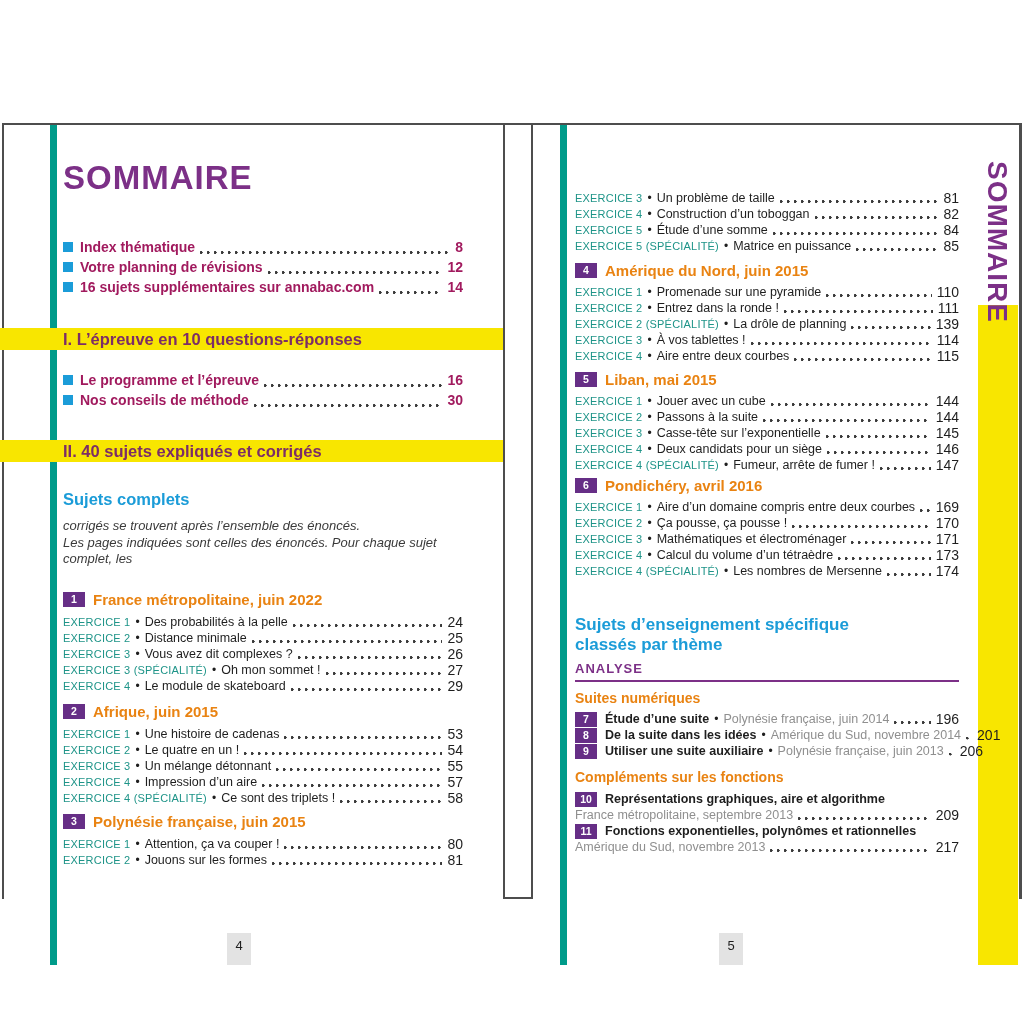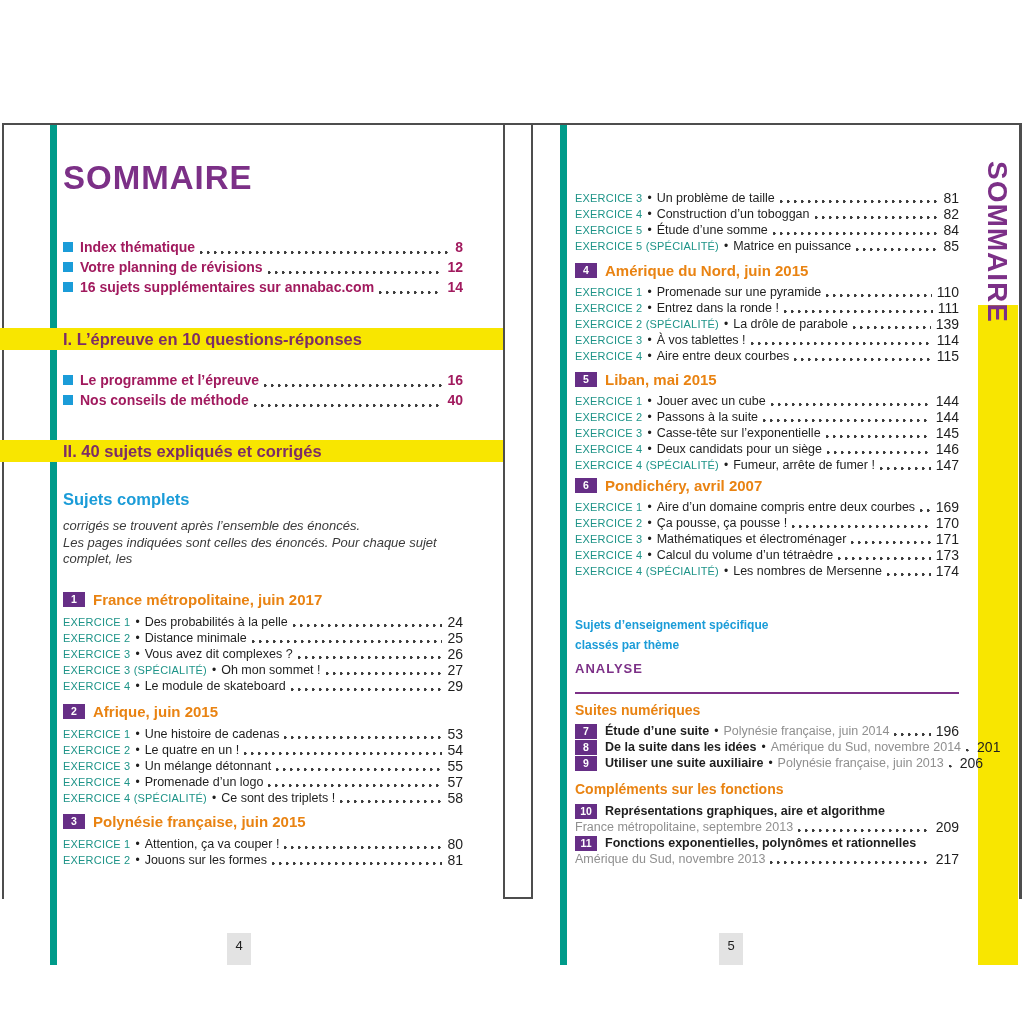--- a/index.html
+++ b/index.html
@@ -19,21 +19,21 @@
   .band{position:relative;z-index:2;height:22px;line-height:22px;background:#f8e600;
     margin-left:-63px;margin-right:-40px;padding-left:63px;font-weight:bold;font-size:16.5px;color:#7c2d66;}
   .band-1{margin-top:31px;}
   .band-2{margin-top:30px;}
   .ilist{margin-top:41px;}
   .ilist-2{margin-top:20px;}
   .irow{display:flex;align-items:center;height:20px;font-weight:bold;font-size:14px;color:#a11a5e;}
   .sqb{width:10px;height:10px;background:#1b9cd8;margin-right:7px;flex:none;}
   .ilbl{white-space:nowrap;}
   .bluehead{color:#1b9cd8;font-weight:bold;font-size:16.5px;margin-top:28px;}
-  .bluehead2{color:#1b9cd8;font-weight:bold;font-size:12px;line-height:20px;margin-top:36px;}
+  .bluehead2{color:#1b9cd8;font-weight:bold;font-size:17px;line-height:20px;margin-top:36px;}
   .note{font-style:italic;font-size:13px;color:#3a3a3a;line-height:16.5px;margin-top:9px;}
   .note span{display:block;}
   .shead{display:flex;align-items:center;height:16px;margin-bottom:6px;}
   .snum{min-width:22px;height:15px;background:#662e86;color:#fff;font-size:10.5px;font-weight:bold;
     text-align:center;line-height:15px;margin-right:8px;flex:none;}
   .stit{color:#e98312;font-weight:bold;font-size:15px;white-space:nowrap;}
   .mt-sec1{margin-top:24px;}
   .mt-sec2{margin-top:10px;}
   .mt-sec3{margin-top:8px;}
   .mt-rsec4{margin-top:8px;}
@@ -42,21 +42,21 @@
   .xrow,.trow{display:flex;align-items:center;height:16px;font-size:12.5px;color:#1e1e1e;}
   .xlab{color:#1e9488;font-size:11px;letter-spacing:0.2px;white-space:nowrap;}
   .bull{margin:0 5px;font-size:12px;flex:none;}
   .xtit{white-space:nowrap;}
   .dots{flex:1;position:relative;height:100%;margin:0 2px;min-width:12px;}
   .dots::after{content:"";position:absolute;left:3px;right:3px;bottom:3px;height:2.6px;
     background-image:radial-gradient(circle at 1.3px 1.3px,#3a3a3a 1.15px,transparent 1.5px);
     background-size:7px 2.6px;background-repeat:repeat-x;}
   .xpg{font-size:14px;flex:none;}
   .mt-first{margin-top:65px;}
-  .analyse{margin-top:6px;padding-bottom:16px;border-bottom:2px solid #7c3087;color:#7c3087;
+  .analyse{margin-top:6px;padding-bottom:4px;border-bottom:2px solid #7c3087;color:#7c3087;
     font-weight:bold;font-size:13px;letter-spacing:1px;}
   .themehead{color:#e98312;font-weight:bold;font-size:14px;margin-top:8px;margin-bottom:5px;}
   .themehead-2{margin-top:10px;margin-bottom:6px;}
   .ttit{font-weight:bold;white-space:nowrap;}
   .tsrc{color:#8f8f8f;font-size:12.5px;white-space:nowrap;}
   .trow-b{padding-left:0;justify-content:center;}
   .pgbox{position:absolute;bottom:0;width:24px;height:32px;background:#e3e3e3;color:#1e1e1e;
     font-size:13px;text-align:center;padding-top:5px;box-sizing:border-box;}
   .pgbox-l{left:223px;}
   .pgbox-r{left:186px;}
@@ -106,36 +106,36 @@
       <div class="irow">
           <span class="sqb"></span>
           <span class="ilbl">Le programme et l’épreuve</span>
           <span class="dots"></span>
           <span class="xpg">16</span>
         </div>
       <div class="irow">
           <span class="sqb"></span>
           <span class="ilbl">Nos conseils de méthode</span>
           <span class="dots"></span>
-          <span class="xpg">40</span>
+          <span class="xpg">30</span>
         </div>
     </div>
 
     <div class="band band-2"><span>II. 40 sujets expliqués et corrigés</span></div>
 
     <div class="bluehead">Sujets complets</div>
 
     <div class="note">
       <span>corrigés se trouvent après l’ensemble des énoncés.</span>
       <span>Les pages indiquées sont celles des énoncés. Pour chaque sujet complet, les</span>
     </div>
 
     <div class="shead mt-sec1">
         <span class="snum">1</span>
-        <span class="stit">France métropolitaine, juin 2017</span>
+        <span class="stit">France métropolitaine, juin 2022</span>
       </div>
     <div>
       <div class="xrow">
           <span class="xlab">EXERCICE 1</span>
           <span class="bull">•</span>
           <span class="xtit">Des probabilités à la pelle</span>
           <span class="dots"></span>
           <span class="xpg">24</span>
         </div>
       <div class="xrow">
@@ -190,21 +190,21 @@
       <div class="xrow">
           <span class="xlab">EXERCICE 3</span>
           <span class="bull">•</span>
           <span class="xtit">Un mélange détonnant</span>
           <span class="dots"></span>
           <span class="xpg">55</span>
         </div>
       <div class="xrow">
           <span class="xlab">EXERCICE 4</span>
           <span class="bull">•</span>
-          <span class="xtit">Promenade d’un logo</span>
+          <span class="xtit">Impression d’un aire</span>
           <span class="dots"></span>
           <span class="xpg">57</span>
         </div>
       <div class="xrow">
           <span class="xlab">EXERCICE 4 (SPÉCIALITÉ)</span>
           <span class="bull">•</span>
           <span class="xtit">Ce sont des triplets !</span>
           <span class="dots"></span>
           <span class="xpg">58</span>
         </div>
@@ -286,21 +286,21 @@
       <div class="xrow">
           <span class="xlab">EXERCICE 2</span>
           <span class="bull">•</span>
           <span class="xtit">Entrez dans la ronde !</span>
           <span class="dots"></span>
           <span class="xpg">111</span>
         </div>
       <div class="xrow">
           <span class="xlab">EXERCICE 2 (SPÉCIALITÉ)</span>
           <span class="bull">•</span>
-          <span class="xtit">La drôle de parabole</span>
+          <span class="xtit">La drôle de planning</span>
           <span class="dots"></span>
           <span class="xpg">139</span>
         </div>
       <div class="xrow">
           <span class="xlab">EXERCICE 3</span>
           <span class="bull">•</span>
           <span class="xtit">À vos tablettes !</span>
           <span class="dots"></span>
           <span class="xpg">114</span>
         </div>
@@ -350,21 +350,21 @@
           <span class="xlab">EXERCICE 4 (SPÉCIALITÉ)</span>
           <span class="bull">•</span>
           <span class="xtit">Fumeur, arrête de fumer !</span>
           <span class="dots"></span>
           <span class="xpg">147</span>
         </div>
     </div>
 
     <div class="shead mt-rsec6">
         <span class="snum">6</span>
-        <span class="stit">Pondichéry, avril 2007</span>
+        <span class="stit">Pondichéry, avril 2016</span>
       </div>
     <div>
       <div class="xrow">
           <span class="xlab">EXERCICE 1</span>
           <span class="bull">•</span>
           <span class="xtit">Aire d’un domaine compris entre deux courbes</span>
           <span class="dots"></span>
           <span class="xpg">169</span>
         </div>
       <div class="xrow">

